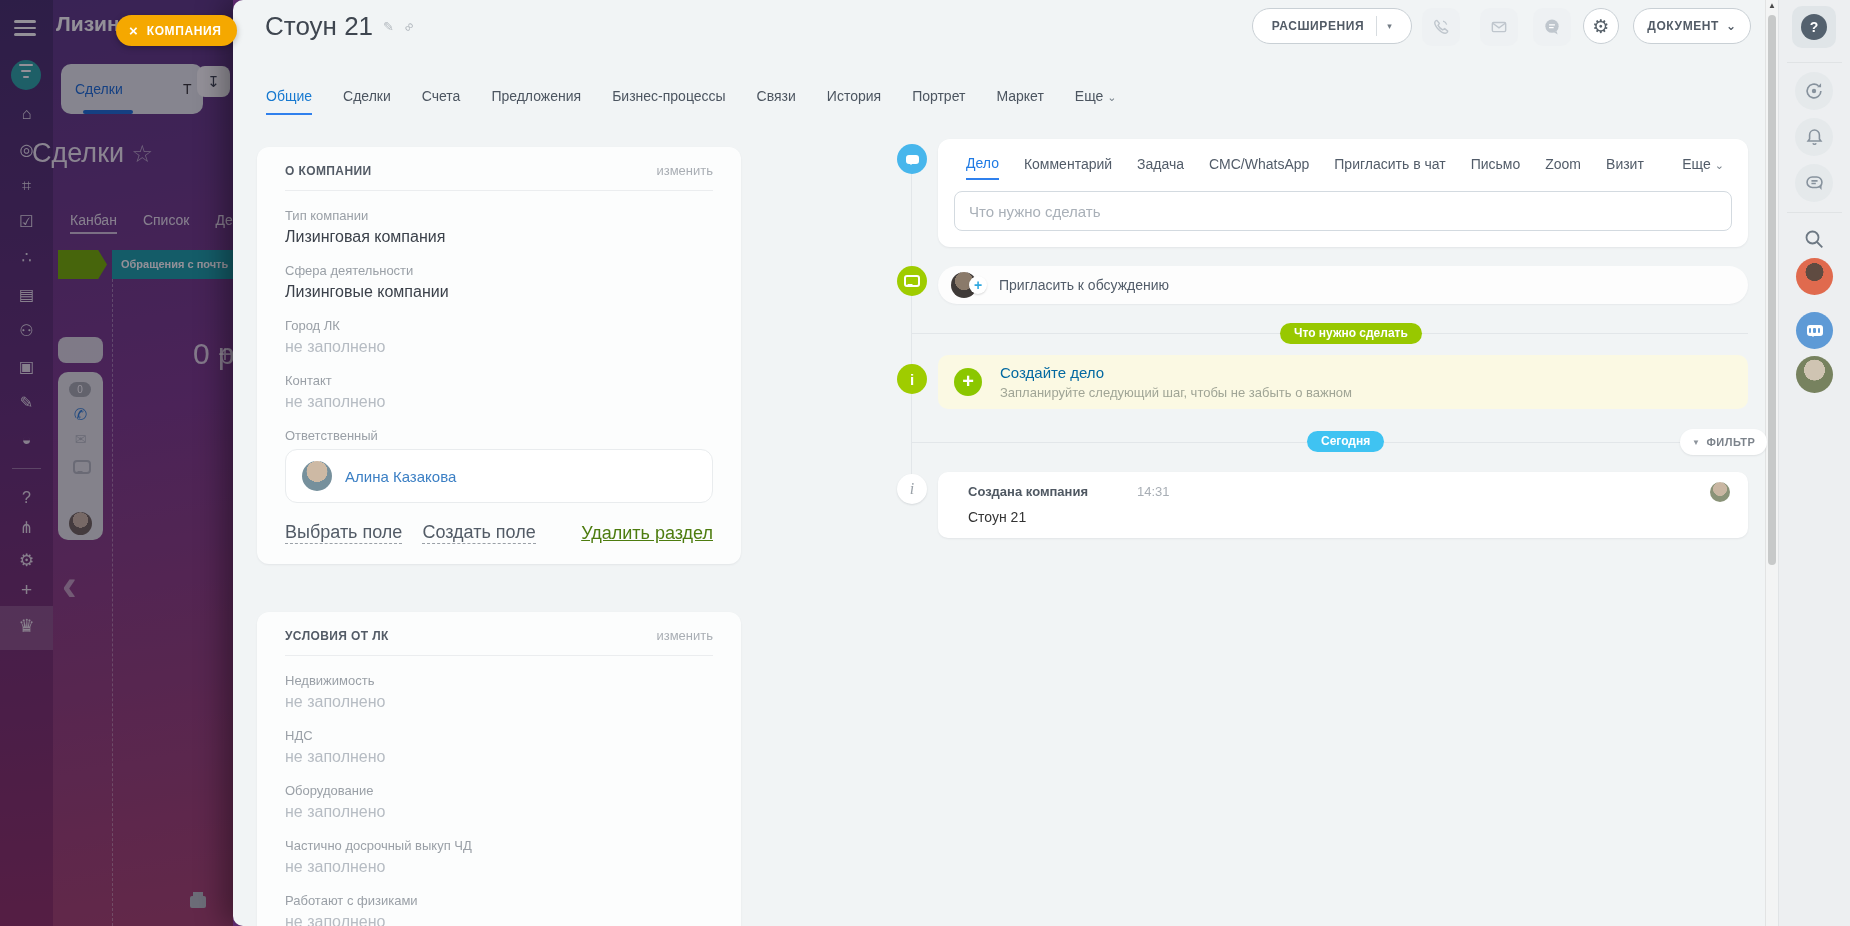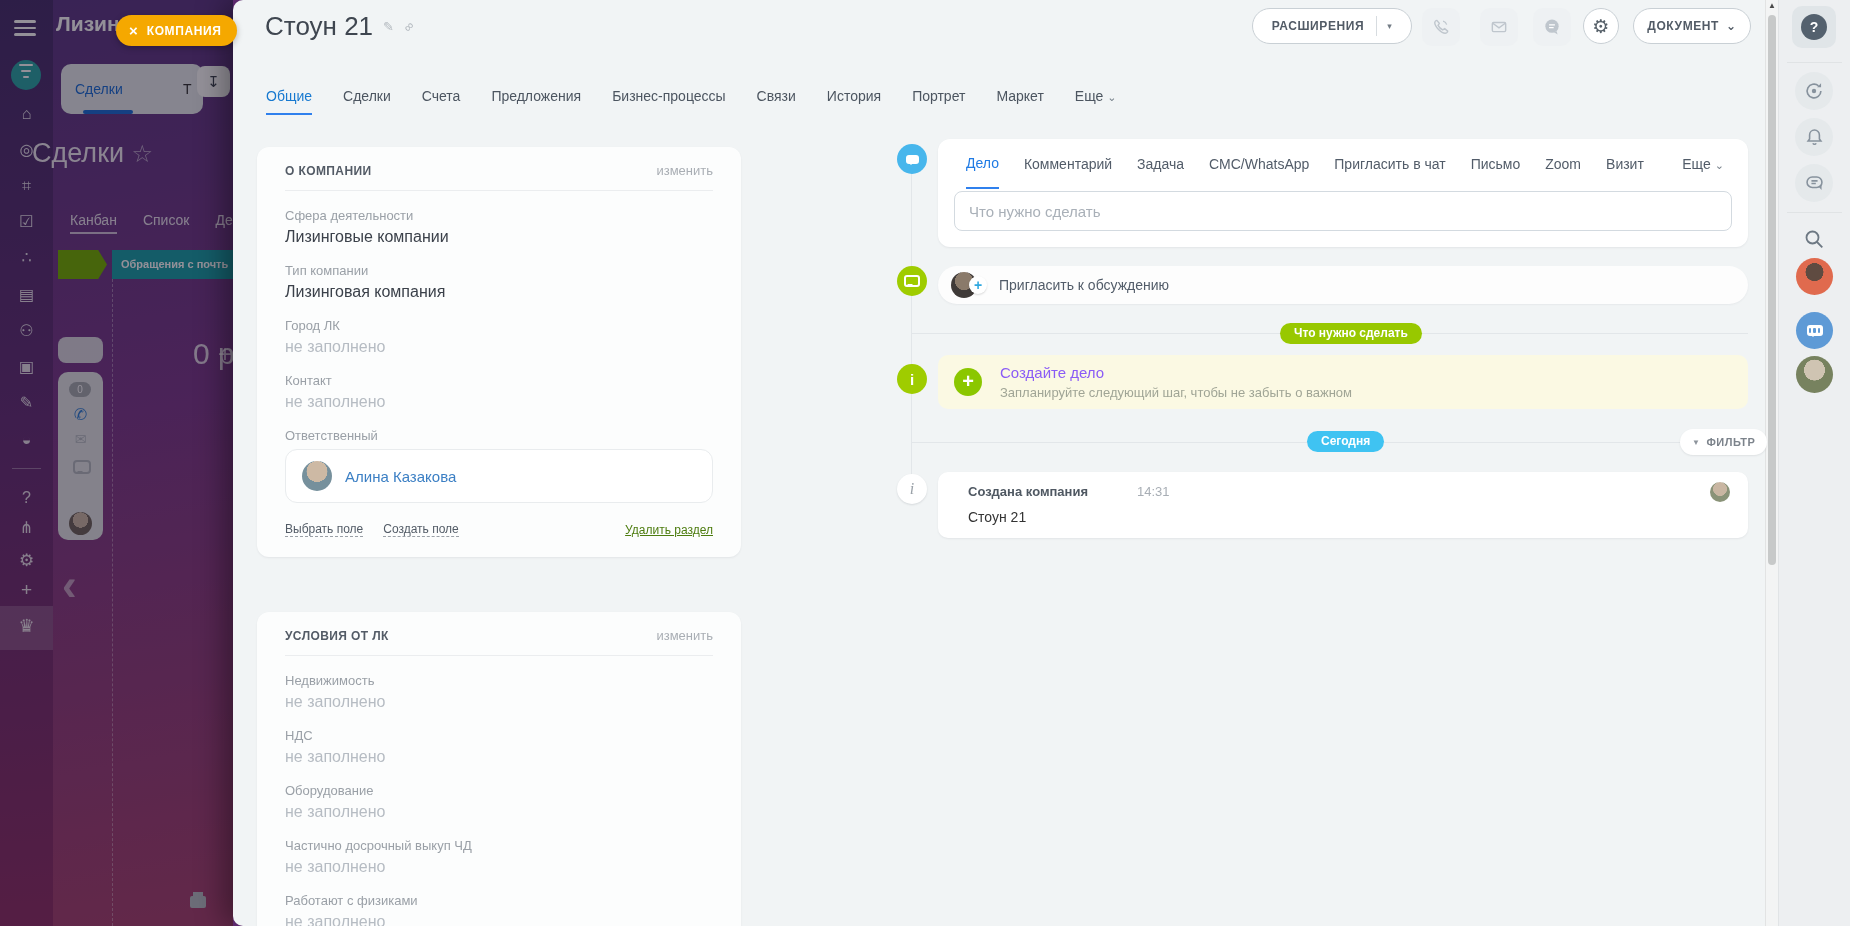--- a/index.html
+++ b/index.html
@@ -83,56 +83,56 @@
   .card-div{height:1px;background:#ebedef;margin-top:12px;}
   .fld{margin-top:17px;}
   .fld .lab{font-size:13px;color:#9aa0a7;margin-bottom:5px;}
   .fld .val{font-size:16px;color:#3b414a;}
   .fld .val.empty{color:#b6bcc3;}
   .fld .big-num{font-size:34px;color:#3b414a;}
   .fld .big-cur{font-size:21px;color:#6a7077;margin-left:8px;}
   #resp-box{margin-top:6px;border:1px solid #e9ecee;border-radius:12px;padding:11px 16px;display:flex;align-items:center;gap:13px;background:#fff;}
   #resp-box .av{width:30px;height:30px;border-radius:50%;background:radial-gradient(circle at 50% 35%,#cdb9a4 0 42%,#76909c 43% 100%);}
   #resp-box .nm{font-size:15px;color:#3b7fc4;cursor:pointer;}
-  .card-links{display:flex;align-items:center;gap:20px;margin-top:19px;font-size:12px;}
+  .card-links{display:flex;align-items:center;gap:20px;margin-top:19px;font-size:18px;}
   .dashed-link{color:#525b66;border-bottom:1px dashed #9aa0a7;cursor:pointer;}
   .del-link{margin-left:auto;color:#4d7c0f;text-decoration:underline;cursor:pointer;}
   
   #tl-line{position:absolute;left:678px;top:160px;width:1px;height:335px;background:#e2e6e9;}
   .tl-ic{position:absolute;left:664px;width:30px;height:30px;border-radius:50%;display:flex;align-items:center;justify-content:center;z-index:2;}
   .tl-blue{background:#47b6ec;}
   .tl-green{background:#9fcc00;}
   .wbubble{display:inline-block;width:13px;height:9px;background:#fff;border-radius:3px;position:relative;}
   .wbubble:after{content:"";position:absolute;left:2px;bottom:-4px;border:3px solid transparent;border-top-color:#fff;}
   .obubble{display:inline-block;width:12px;height:8px;border:2px solid #fff;border-radius:3px;position:relative;}
   .obubble:after{content:"";position:absolute;left:1px;bottom:-5px;border:3px solid transparent;border-top-color:#fff;}
   #tl-tabs-card{position:absolute;left:705px;top:139px;width:810px;height:108px;background:#fff;border-radius:12px;box-shadow:0 1px 2px rgba(60,70,80,.08);}
   #tl-tabs{position:absolute;left:28px;top:16px;right:24px;display:flex;gap:25px;font-size:14px;color:#525c69;align-items:center;}
-  #tl-tabs .tab{cursor:pointer;padding-bottom:16px;white-space:nowrap;}
+  #tl-tabs .tab{cursor:pointer;padding-bottom:7px;white-space:nowrap;}
   #tl-tabs .tab.active{color:#207be4;border-bottom:2px solid #2f80ed;}
   #tl-tabs .more{margin-left:auto;}
   #tl-tabs .caret{font-size:11px;color:#77808a;margin-left:4px;}
   #todo-input{position:absolute;left:16px;right:16px;top:52px;height:40px;border:1px solid #d3dae0;border-radius:8px;
               font-size:15px;color:#3b414a;padding:0 14px;font-family:inherit;background:#fff;box-sizing:border-box;width:778px;}
   #todo-input::placeholder{color:#a9b0b8;}
   #invite-row{position:absolute;left:705px;top:266px;width:810px;height:38px;background:#fdfdfd;border-radius:19px;
               display:flex;align-items:center;padding-left:13px;box-sizing:border-box;box-shadow:0 1px 2px rgba(60,70,80,.06);cursor:pointer;}
   #invite-row .av{width:26px;height:26px;border-radius:50%;background:radial-gradient(circle at 50% 35%,#8a7a6a 0 42%,#3f3a38 43% 100%);position:relative;}
   #invite-row .plus{position:absolute;right:-10px;top:4px;width:18px;height:18px;border-radius:50%;background:#fff;color:#2fa8e0;
                     font-size:14px;font-weight:bold;text-align:center;line-height:18px;box-shadow:0 1px 2px rgba(0,0,0,.15);}
   #invite-row .txt{margin-left:22px;font-size:14px;color:#525c69;}
   .tl-sep{position:absolute;left:678px;width:837px;height:1px;background:#e2e6e9;}
   .pill-badge{position:absolute;height:21px;border-radius:11px;color:#fff;font-size:12px;font-weight:bold;
               line-height:21px;padding:0 14px;z-index:2;white-space:nowrap;}
   #todo-badge{left:1047px;top:323px;background:#98c800;}
   #today-badge{left:1074px;top:431px;background:#3fc3f2;}
   #banner{position:absolute;left:705px;top:355px;width:810px;height:54px;background:#fbf9e3;border-radius:10px;}
   #banner .plus-c{position:absolute;left:16px;top:13px;width:28px;height:28px;border-radius:50%;background:#8bc700;color:#fff;
                   font-size:20px;font-weight:bold;text-align:center;line-height:27px;cursor:pointer;}
-  #banner .t{position:absolute;left:62px;top:9px;font-size:15px;color:#8b5cf6;}
+  #banner .t{position:absolute;left:62px;top:9px;font-size:15px;color:#0369a1;}
   #banner .s{position:absolute;left:62px;top:30px;font-size:13px;color:#a0a596;}
   #filter-btn{position:absolute;left:1447px;top:429px;height:26px;background:#fff;border-radius:14px;display:flex;align-items:center;
               gap:6px;padding:0 12px;font-size:11px;font-weight:bold;color:#7c838b;letter-spacing:.5px;cursor:pointer;
               box-shadow:0 1px 2px rgba(60,70,80,.1);z-index:2;}
   #filter-btn .fun{font-size:8px;color:#8d949c;}
   #entry-ic{position:absolute;left:664px;top:474px;width:30px;height:30px;border-radius:50%;background:#fff;
             box-shadow:0 1px 2px rgba(60,70,80,.15);color:#9aa1a8;font-family:"Liberation Serif","DejaVu Serif",serif;
             font-style:italic;font-size:16px;display:flex;align-items:center;justify-content:center;z-index:2;}
   #entry-card{position:absolute;left:705px;top:472px;width:810px;height:66px;background:#fff;border-radius:10px;box-shadow:0 1px 2px rgba(60,70,80,.08);}
   #entry-card .hd{position:absolute;left:30px;top:12px;font-size:13px;font-weight:bold;color:#4f5862;}
@@ -289,26 +289,26 @@
       <span class="tab"><span>Еще</span><span class="caret">⌄</span></span>
     </div>
 
     <div class="card" id="card-about">
       <div class="card-hd">
         <span class="card-title">О КОМПАНИИ</span>
         <span class="card-edit">изменить</span>
       </div>
       <div class="card-div"></div>
       <div class="fld">
+        <div class="lab">Тип компании</div>
+        <div class="val">Лизинговая компания</div>
+      </div>
+      <div class="fld">
         <div class="lab">Сфера деятельности</div>
         <div class="val">Лизинговые компании</div>
-      </div>
-      <div class="fld">
-        <div class="lab">Тип компании</div>
-        <div class="val">Лизинговая компания</div>
       </div>
       <div class="fld">
         <div class="lab">Город ЛК</div>
         <div class="val empty">не заполнено</div>
       </div>
       <div class="fld">
         <div class="lab">Контакт</div>
         <div class="val empty">не заполнено</div>
       </div>
       <div class="fld">

